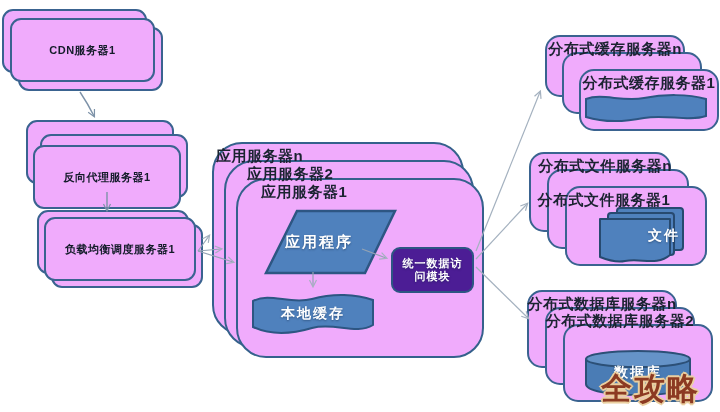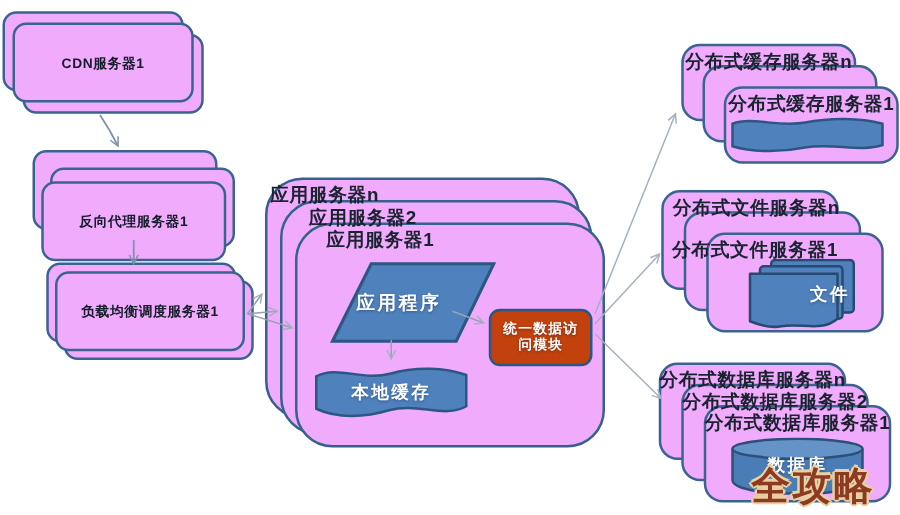--- a/index.html
+++ b/index.html
@@ -10,21 +10,21 @@
   .srect.big{border-radius:30px;border-color:#35618c;}
   .srect.r{border-radius:15px;}
   .ctr{display:flex;align-items:center;justify-content:center;text-align:center;}
   .stack-label{position:absolute;font-weight:bold;font-size:15px;color:#1b2331;text-align:center;
                letter-spacing:.5px;white-space:nowrap;}
   .node-label{font-weight:bold;font-size:11px;color:#141c2a;letter-spacing:.5px;}
   .blue-shape{position:absolute;}
   .blue-shape svg{position:absolute;left:0;top:0;width:100%;height:100%;}
   .white-label{position:relative;z-index:2;color:#fff;font-weight:bold;
                text-shadow:0 1px 2px rgba(15,35,65,.45);letter-spacing:2px;}
-  .module-box{position:absolute;left:391px;top:247px;width:83px;height:46px;background:#c2410c;
+  .module-box{position:absolute;left:391px;top:247px;width:83px;height:46px;background:#4c1d95;
               border:2px solid #2d5683;border-radius:9px;box-sizing:border-box;
               display:flex;flex-direction:column;align-items:center;justify-content:center;z-index:3;}
   .module-box span{color:#fff;font-weight:bold;font-size:11px;line-height:13px;
                    text-shadow:0 1px 2px rgba(15,35,65,.45);letter-spacing:1px;}
   .arrows{position:absolute;left:0;top:0;width:720px;height:412px;z-index:4;pointer-events:none;}
   .watermark{position:absolute;left:601px;top:368px;z-index:5;font-size:31px;font-weight:bold;
              letter-spacing:2px;color:#8c3a22;
              text-shadow:-2px 0 #eacfa0,2px 0 #eacfa0,0 -2px #eacfa0,0 2px #eacfa0,
                          -1px -1px #eacfa0,1px 1px #eacfa0,1px -1px #eacfa0,-1px 1px #eacfa0;}
 </style>
@@ -100,21 +100,20 @@
       <path d="M3,12 L73,12 L73,48 C60,59 44,51 28,54 C18,56 8,52 3,50 Z" fill="#4f81bd" stroke="#274a70" stroke-width="2" stroke-linejoin="round"></path>
     </svg>
     <span class="white-label" style="position:absolute;left:4px;top:20px;width:72px;text-align:center;font-size:14px;margin-left:27px;">文件</span>
   </div>
 
   <div class="srect r" style="left:527px;top:290px;width:150px;height:78px;"></div>
   <div class="srect r" style="left:545px;top:307px;width:150px;height:78px;"></div>
   <div class="srect r" style="left:563px;top:324px;width:150px;height:78px;"></div>
   <span class="stack-label" style="left:527px;top:295px;width:150px;">分布式数据库服务器n</span>
   <span class="stack-label" style="left:545px;top:312px;width:150px;">分布式数据库服务器2</span>
-  <span class="stack-label" style="left:563px;top:329px;width:150px;">分布式数据库服务器1</span>
   <div class="blue-shape ctr" style="left:584px;top:350px;width:108px;height:46px;z-index:3;">
     <svg viewBox="0 0 108 46">
       <path d="M2,9 L2,34 C2,41 25,45 54,45 C83,45 106,41 106,34 L106,9" fill="#4a7cb5" stroke="#2c5077" stroke-width="2"></path>
       <ellipse cx="54" cy="9" rx="52" ry="8" fill="#6593c8" stroke="#2c5077" stroke-width="2"></ellipse>
     </svg>
     <span class="white-label" style="font-size:14px;">数据库</span>
   </div>
 
   <svg class="arrows">
     <defs>

